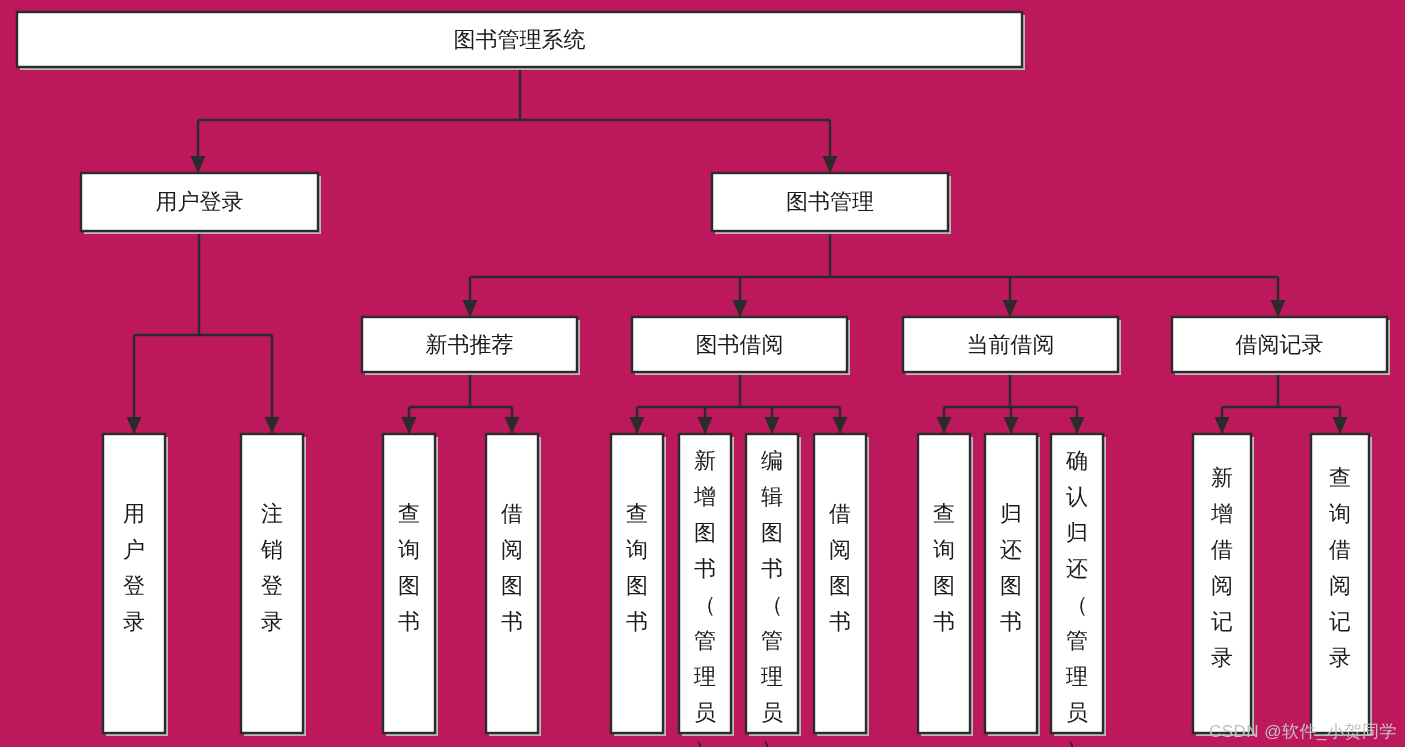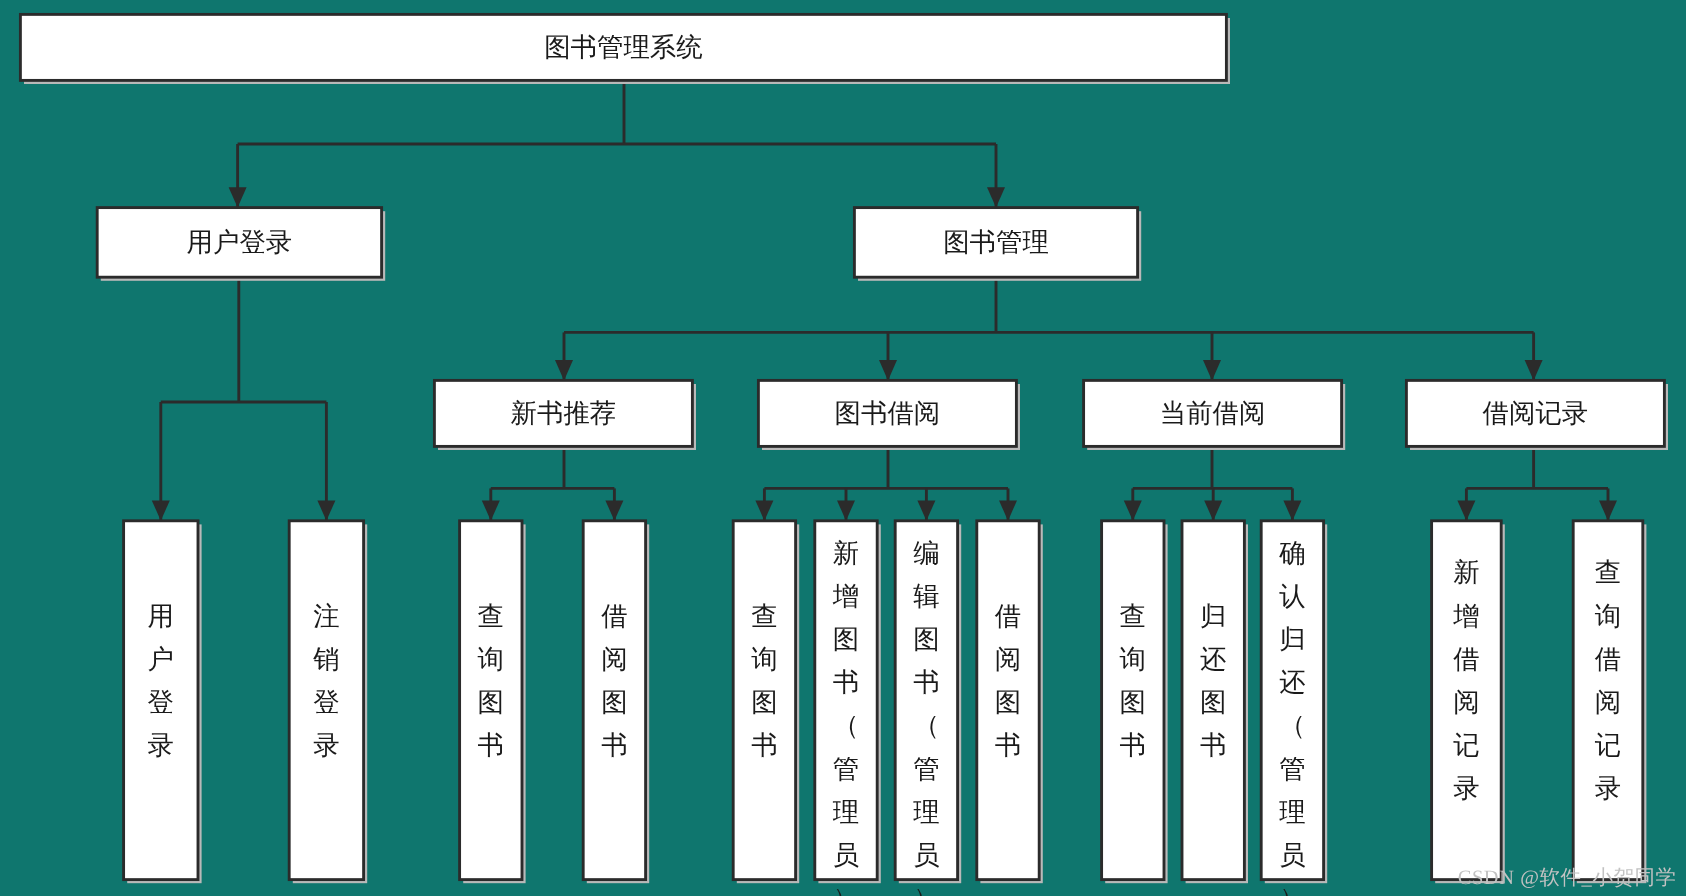--- a/index.html
+++ b/index.html
@@ -10,21 +10,21 @@
   body {
     width: 1405px;
     height: 747px;
     font-family: "Liberation Sans", "DejaVu Sans", sans-serif;
     overflow: hidden;
   }
   #diagram-root {
     position: relative;
     width: 1405px;
     height: 747px;
-    background: #0f766e;
+    background: #be185d;
   }
   svg.diagram-canvas {
     position: absolute;
     left: 0;
     top: 0;
     width: 1405px;
     height: 747px;
     display: block;
   }
   .node-box {
@@ -54,21 +54,21 @@
   .node-label-v {
     font-family: "DejaVu Sans", "Liberation Sans", sans-serif;
     font-size: 22px;
     fill: #1a1a1a;
     text-anchor: middle;
   }
   .watermark {
     position: absolute;
     right: 8px;
     bottom: 4px;
-    font-family: Liberation Serif, serif;
+    font-family: Liberation Sans, sans-serif;
     font-size: 17px;
     color: #c2c2c2;
     white-space: nowrap;
     letter-spacing: 0.5px;
   }
 </style>
 </head>
 <body>
 
 <div id="diagram-root">

